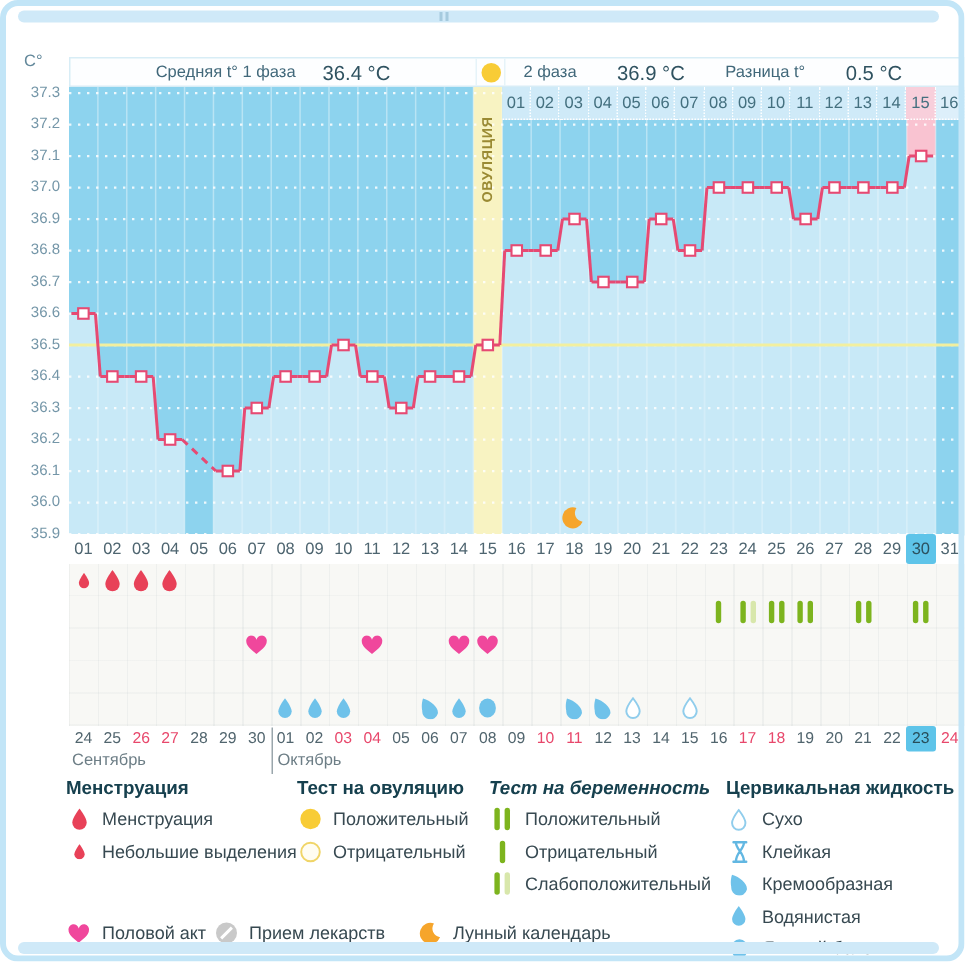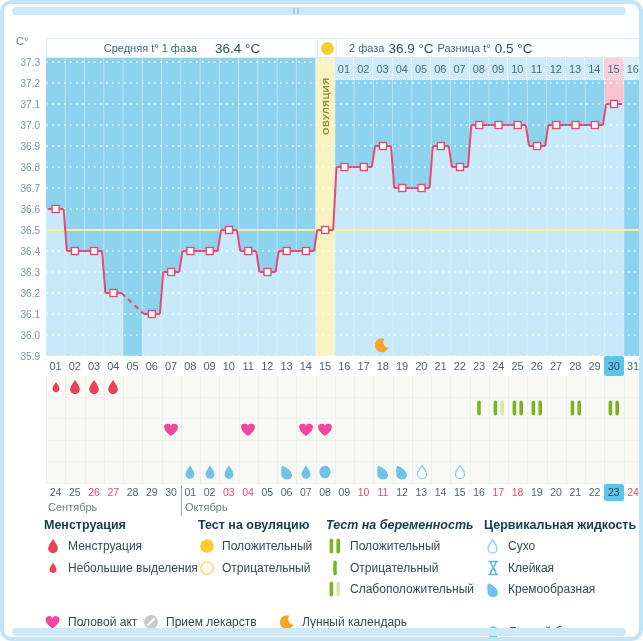--- a/index.html
+++ b/index.html
@@ -14,21 +14,21 @@
   .hscroll.bottom{top:628px;}
   .scroll-handle{position:absolute;left:281px;top:1px;height:6px;display:flex;gap:2px;}
   .scroll-handle i{width:2px;height:6px;background:#a5cade;display:block;}
   .celsius{position:absolute;left:16px;top:35px;font-size:11px;color:#63889b;}
   .phase-header{position:absolute;left:46px;top:38px;width:597px;height:20px;box-sizing:border-box;
     border:1px solid #d8edf6;background:#fdfeff;display:flex;z-index:4;}
   .ph-left{width:270px;display:flex;align-items:center;justify-content:center;gap:18px;box-sizing:border-box;}
   .ph-circle{width:20px;box-sizing:border-box;border-left:1px solid #e6f3f9;border-right:1px solid #e6f3f9;
     display:flex;align-items:center;justify-content:center;}
   .ph-circle b{width:13px;height:13px;border-radius:50%;display:block;}
-  .ph-right{flex:1;display:flex;align-items:center;gap:4px;padding-left:12px;}
+  .ph-right{flex:1;display:flex;align-items:center;gap:27px;padding-left:12px;}
   .ph-label{font-size:11px;color:#41687a;}
   .ph-value{font-size:13.5px;color:#2f5260;}
   .ylabels{position:absolute;left:0;top:58px;width:42px;height:298px;}
   .ylabels div{position:absolute;right:2px;transform:translateY(-50%);font-size:10px;color:#7496a8;}
   .chart{position:absolute;left:46px;top:58px;width:597px;height:298px;background:#8dd3ee;border-bottom:1px solid #bfe4f2;}
   .chart svg{position:absolute;left:0;top:0;}
   .dpo{position:absolute;top:0;height:22px;box-sizing:border-box;border-right:1px dotted #ffffff;border-bottom:1px dotted #ffffff;
     font-size:11px;color:#44707f;display:flex;align-items:center;justify-content:center;background:#cfeaf8;z-index:3;}
   .ovul-label{position:absolute;top:3px;height:90px;writing-mode:vertical-rl;transform:rotate(180deg);
     display:flex;align-items:center;justify-content:center;font-size:9.5px;font-weight:bold;color:#9a8a33;letter-spacing:.5px;z-index:3;}
@@ -530,20 +530,28 @@
       <span class="txt">Клейкая</span>
     </div>
     <div class="lg-item" style="left: 442px; top: 61px;">
       <span class="lg-ico">
         <svg width="14" height="15" viewBox="0 0 14 15">
           <path d="M2 1.2 C7.5 2.8 12.6 7.4 11.9 11.2 A5.3 5.3 0 0 1 1.5 9.4 C.9 6.6 1.2 3.6 2 1.2 Z" fill="#6fc2ea"></path>
         </svg>
       </span>
       <span class="txt">Кремообразная</span>
     </div>
+    <div class="lg-item" style="left: 442px; top: 82.5px;">
+      <span class="lg-ico">
+        <svg width="13" height="15" viewBox="0 0 14 16">
+          <path d="M7 1 C7 1 2.2 7.2 2.2 10.4 a4.8 4.8 0 0 0 9.6 0 C11.8 7.2 7 1 7 1 Z" fill="#6fc2ea"></path>
+        </svg>
+      </span>
+      <span class="txt">Водянистая</span>
+    </div>
     <div class="lg-item" style="left: 442px; top: 104px;">
       <span class="lg-ico">
         <svg width="14" height="15" viewBox="0 0 14 15">
           <ellipse cx="7" cy="7.5" rx="5.6" ry="6.3" fill="#6fc2ea"></ellipse>
         </svg>
       </span>
       <span class="txt">Яичный белок</span>
     </div>
     <div class="lg-item" style="left: 2px; top: 94px;">
       <span class="lg-ico">

